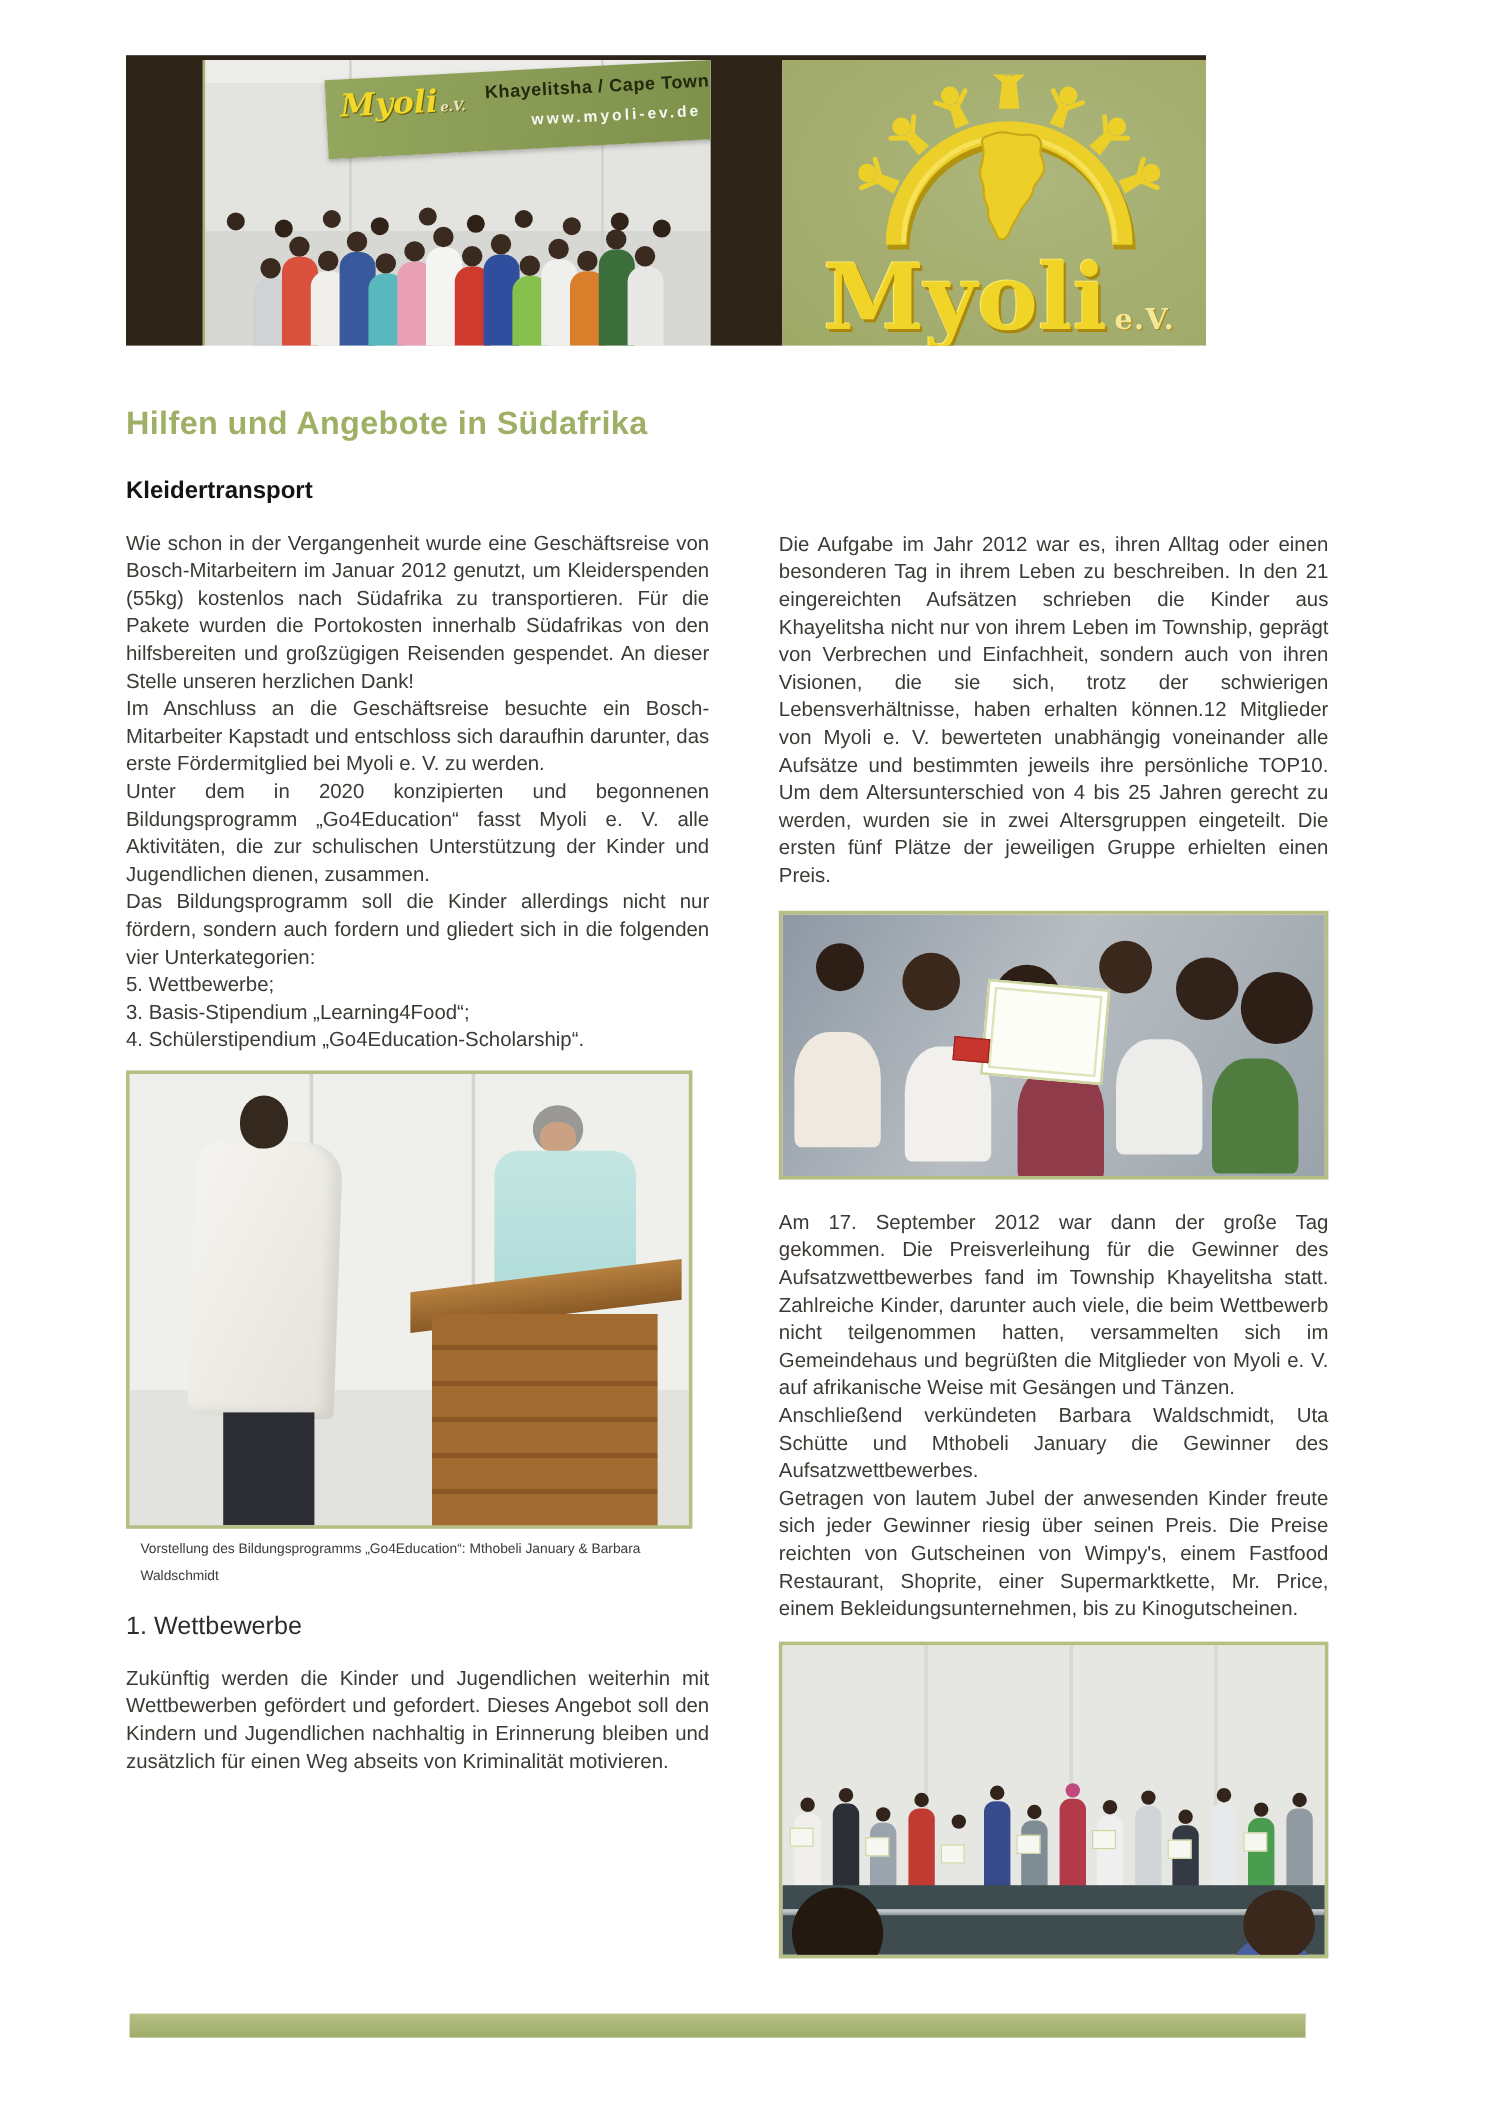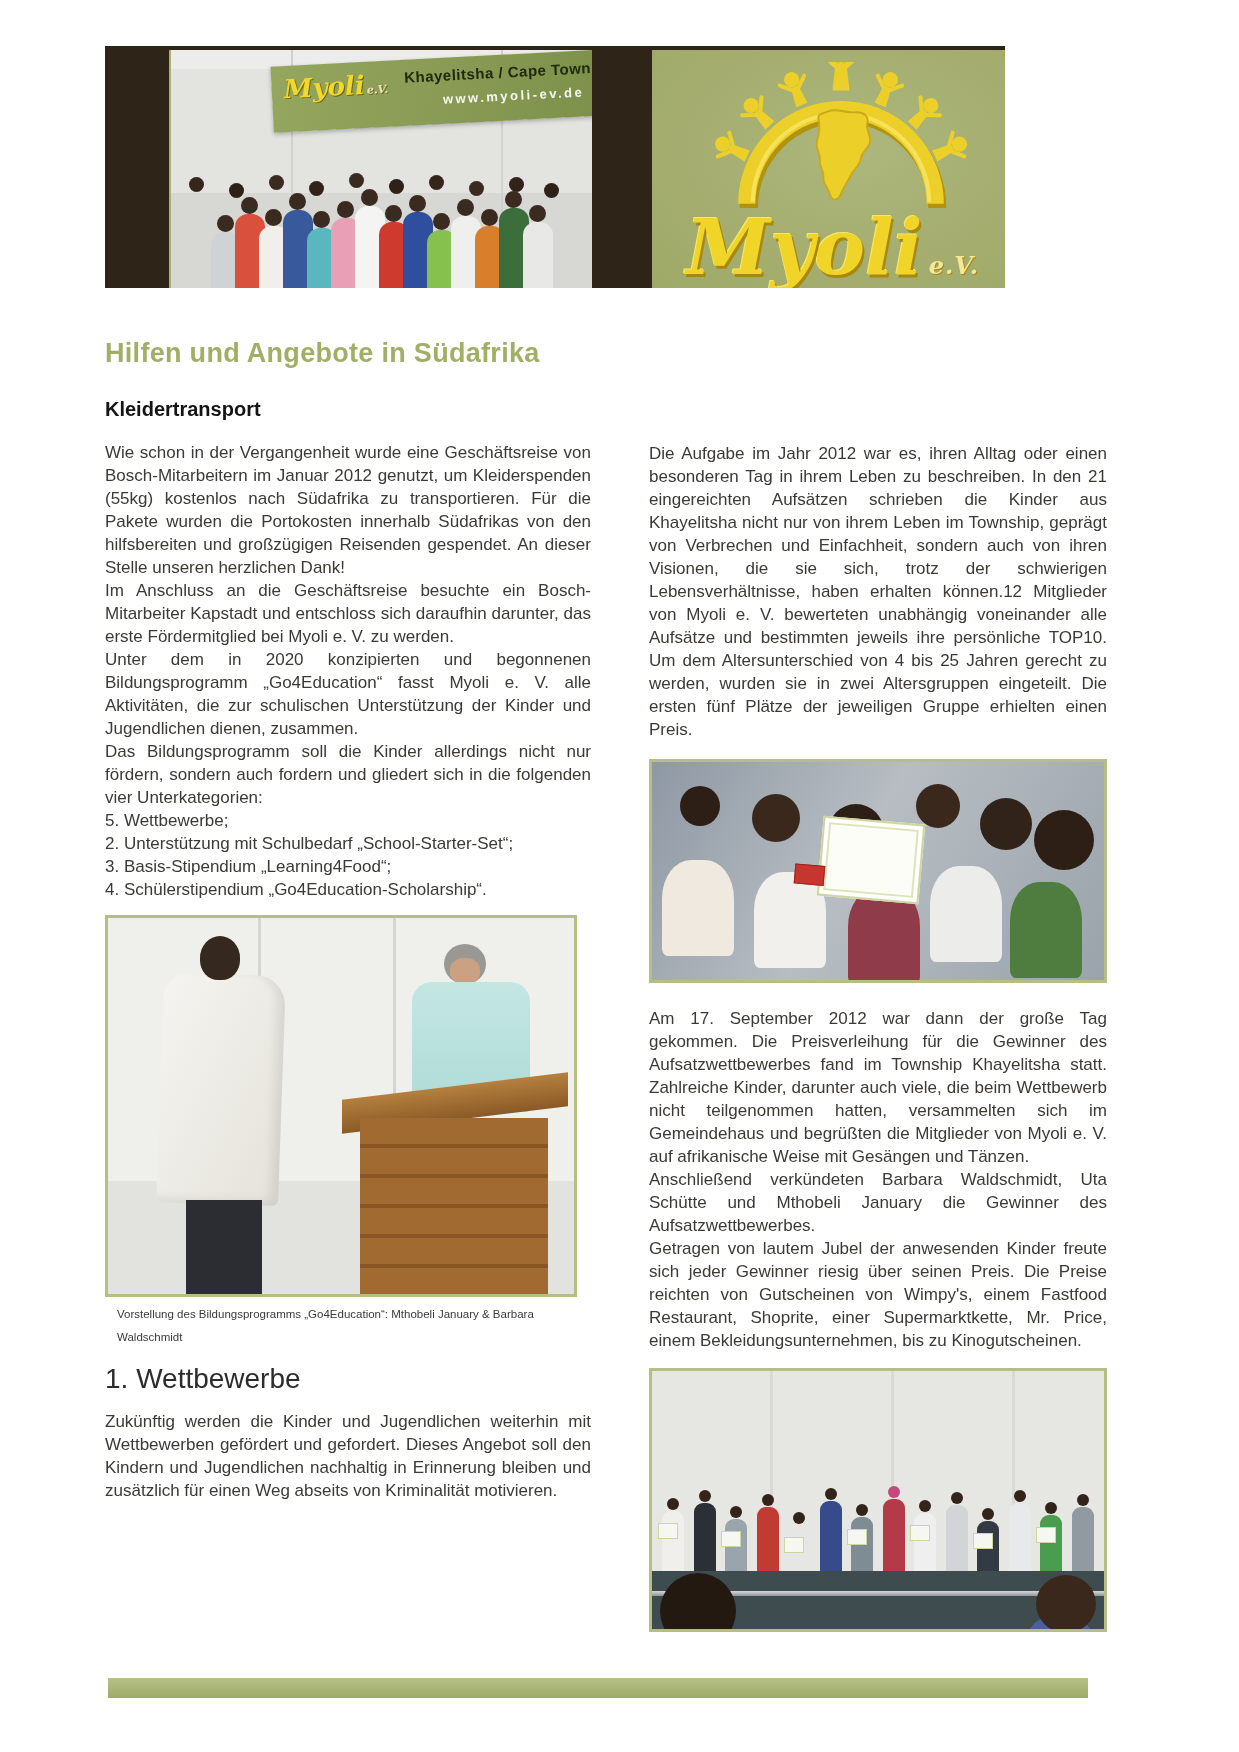--- a/index.html
+++ b/index.html
@@ -48,34 +48,34 @@
   .crowd i:nth-child(9){background:#2f4f9e;height:80px}
   .crowd i:nth-child(10){background:#86c14e;height:62px}
   .crowd i:nth-child(11){background:#efefed;height:76px}
   .crowd i:nth-child(12){background:#d97f2c;height:66px}
   .crowd i:nth-child(13){background:#3c6e3b;height:84px}
   .crowd i:nth-child(14){background:#e8e8e6;height:70px}
   .mast-logo { flex:1; position:relative; overflow:hidden;
                background:radial-gradient(ellipse at 58% 42%, #aeb77c 0%, #a5ae70 55%, #9ea967 100%); }
   .logo-svg { position:absolute; right:8px; top:12px; }
   .logo-word { position:absolute; left:34px; bottom:2px; font-family:"DejaVu Serif", serif;
-               font-style:italic; font-weight:bold; font-size:76px; color:#f0d528; line-height:1;
+               font-weight:bold; font-size:76px; color:#f0d528; line-height:1;
                text-shadow:2px 3px 0 #a8880e, -1px -1px 0 #f9e768; }
   .logo-word .ev { font-size:24px; color:#f4e79a; letter-spacing:1px;
                    text-shadow:1px 1px 0 #a8880e; margin-left:6px; }
 
   
   .page-title { position:absolute; left:105px; top:338px; margin:0; font-size:27px; font-weight:bold;
                 color:#9fb066; letter-spacing:.3px; }
   .columns { position:absolute; left:105px; top:398px; width:1002px; display:flex; gap:58px; }
   .col { font-size:17px; line-height:23px; text-align:justify; }
   .col-left { width:486px; }
   .col-right { width:458px; padding-top:44px; box-sizing:border-box; }
   h2.sec { font-size:20px; font-weight:bold; color:#141414; margin:0 0 20px; text-align:left; }
-  h3.sec { font-size:28px; font-weight:normal; color:#2c2c2c; margin:12px 0 20px; text-align:left; }
+  h3.sec { font-size:21px; font-weight:normal; color:#2c2c2c; margin:12px 0 20px; text-align:left; }
   .col p { margin:0; }
   .gap { margin-top:34px; }
   .list div { text-align:left; }
 
   
   .photo { border:3px solid #b6bf83; box-sizing:border-box; position:relative; overflow:hidden; }
   .photo-podium { width:472px; height:382px; margin-top:14px;
                   background:linear-gradient(#efefec 0 70%, #e2e2de 70% 100%); }
   .photo-podium .door { position:absolute; top:0; bottom:0; width:3px; background:#d5d5d0; }
   .man-head { position:absolute; left:92px; top:18px; width:40px; height:44px; border-radius:50% 50% 45% 45%;
@@ -217,21 +217,20 @@
 
     <div class="col col-left">
       <h2 class="sec">Kleidertransport</h2>
       <p>Wie schon in der Vergangenheit wurde eine Geschäftsreise von Bosch-Mitarbeitern im Januar 2012 genutzt, um Kleiderspenden (55kg) kostenlos nach Südafrika zu transportieren. Für die Pakete wurden die Portokosten innerhalb Südafrikas von den hilfsbereiten und großzügigen Reisenden gespendet. An dieser Stelle unseren herzlichen Dank!</p>
       <p>Im Anschluss an die Geschäftsreise besuchte ein Bosch-Mitarbeiter Kapstadt und entschloss sich daraufhin darunter, das erste Fördermitglied bei Myoli e. V. zu werden.</p>
 
       <p>Unter dem in 2020 konzipierten und begonnenen Bildungsprogramm „Go4Education“ fasst Myoli e. V. alle Aktivitäten, die zur schulischen Unterstützung der Kinder und Jugendlichen dienen, zusammen.</p>
       <p>Das Bildungsprogramm soll die Kinder allerdings nicht nur fördern, sondern auch fordern und gliedert sich in die folgenden vier Unterkategorien:</p>
       <div class="list">
         <div>5. Wettbewerbe;</div>
-        <div>2. Unterstützung mit Schulbedarf „School-Starter-Set“;</div>
         <div>3. Basis-Stipendium „Learning4Food“;</div>
         <div>4. Schülerstipendium „Go4Education-Scholarship“.</div>
       </div>
 
       <div class="photo photo-podium">
         <div class="door" style="left:150px"></div>
         <div class="door" style="left:285px"></div>
         <div class="man-body"></div>
         <div class="man-head"></div>
         <div class="man-legs"></div>

